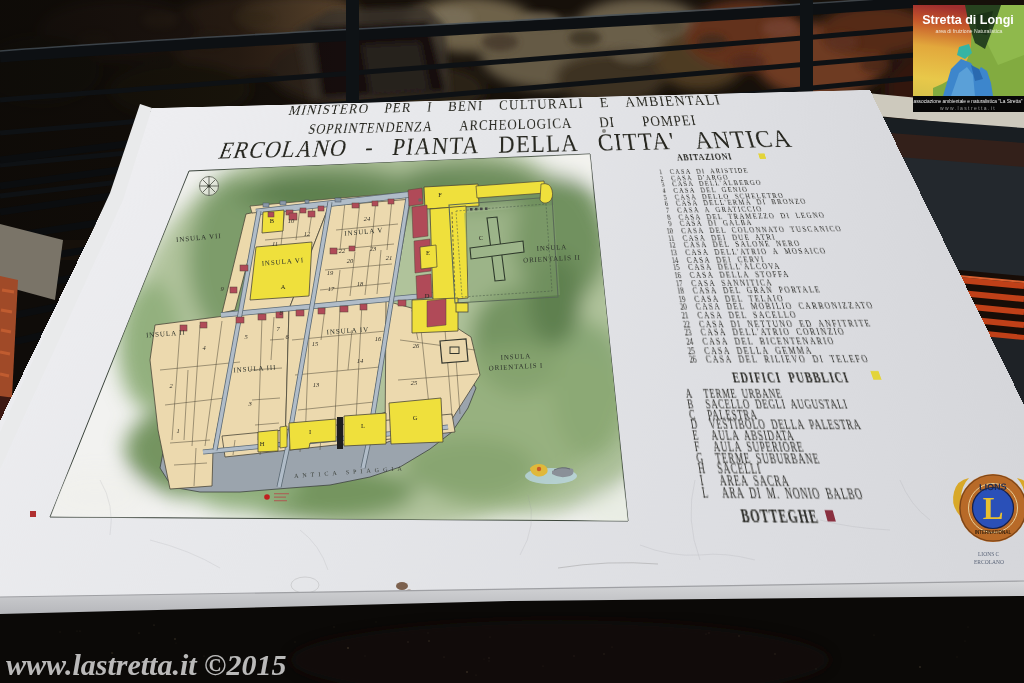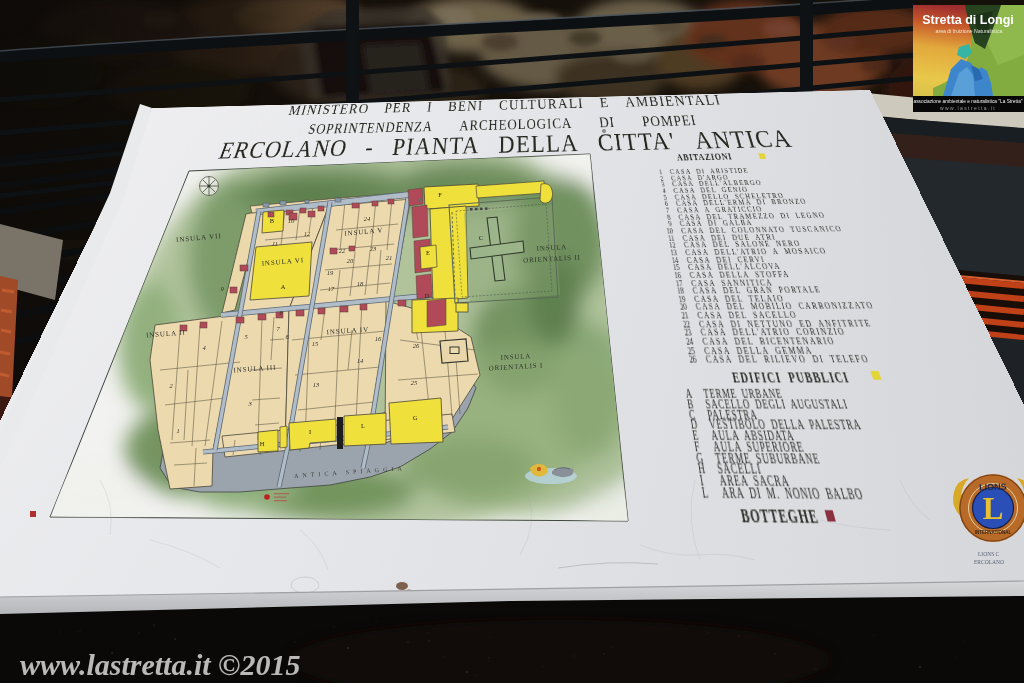--- a/index.html
+++ b/index.html
@@ -507,15 +507,15 @@
 
     <text x="55" y="19" font-size="12.5" font-weight="bold" fill="#fff" text-anchor="middle" font-family="Liberation Sans,sans-serif">Stretta di Longi</text>
     <text x="56" y="27.5" font-size="5.2" fill="#f4f4e8" text-anchor="middle" font-family="Liberation Sans,sans-serif" opacity="0.9">area di fruizione Naturalistica</text>
 
     <rect x="0" y="91" width="111" height="16" fill="#080808"></rect>
     <text x="55" y="98" font-size="4.8" fill="#f2f2f2" text-anchor="middle" font-family="Liberation Sans,sans-serif">associazione ambientale e naturalistica "La Stretta"</text>
     <text x="55" y="105" font-size="5" fill="#9a9a9a" text-anchor="middle" letter-spacing="1.4" font-family="Liberation Sans,sans-serif">www.lastretta.it</text>
   </svg>
 </div>
 
-<div style="position:absolute;left:20px;top:648px;font-family:'Liberation Serif',serif;font-style:italic;font-weight:bold;font-size:30px;color:rgba(225,225,225,0.82);">www.lastretta.it ©2015</div>
+<div style="position:absolute;left:6px;top:648px;font-family:'Liberation Serif',serif;font-style:italic;font-weight:bold;font-size:30px;color:rgba(225,225,225,0.82);">www.lastretta.it ©2015</div>
 
 </div>
 
 </body></html>

